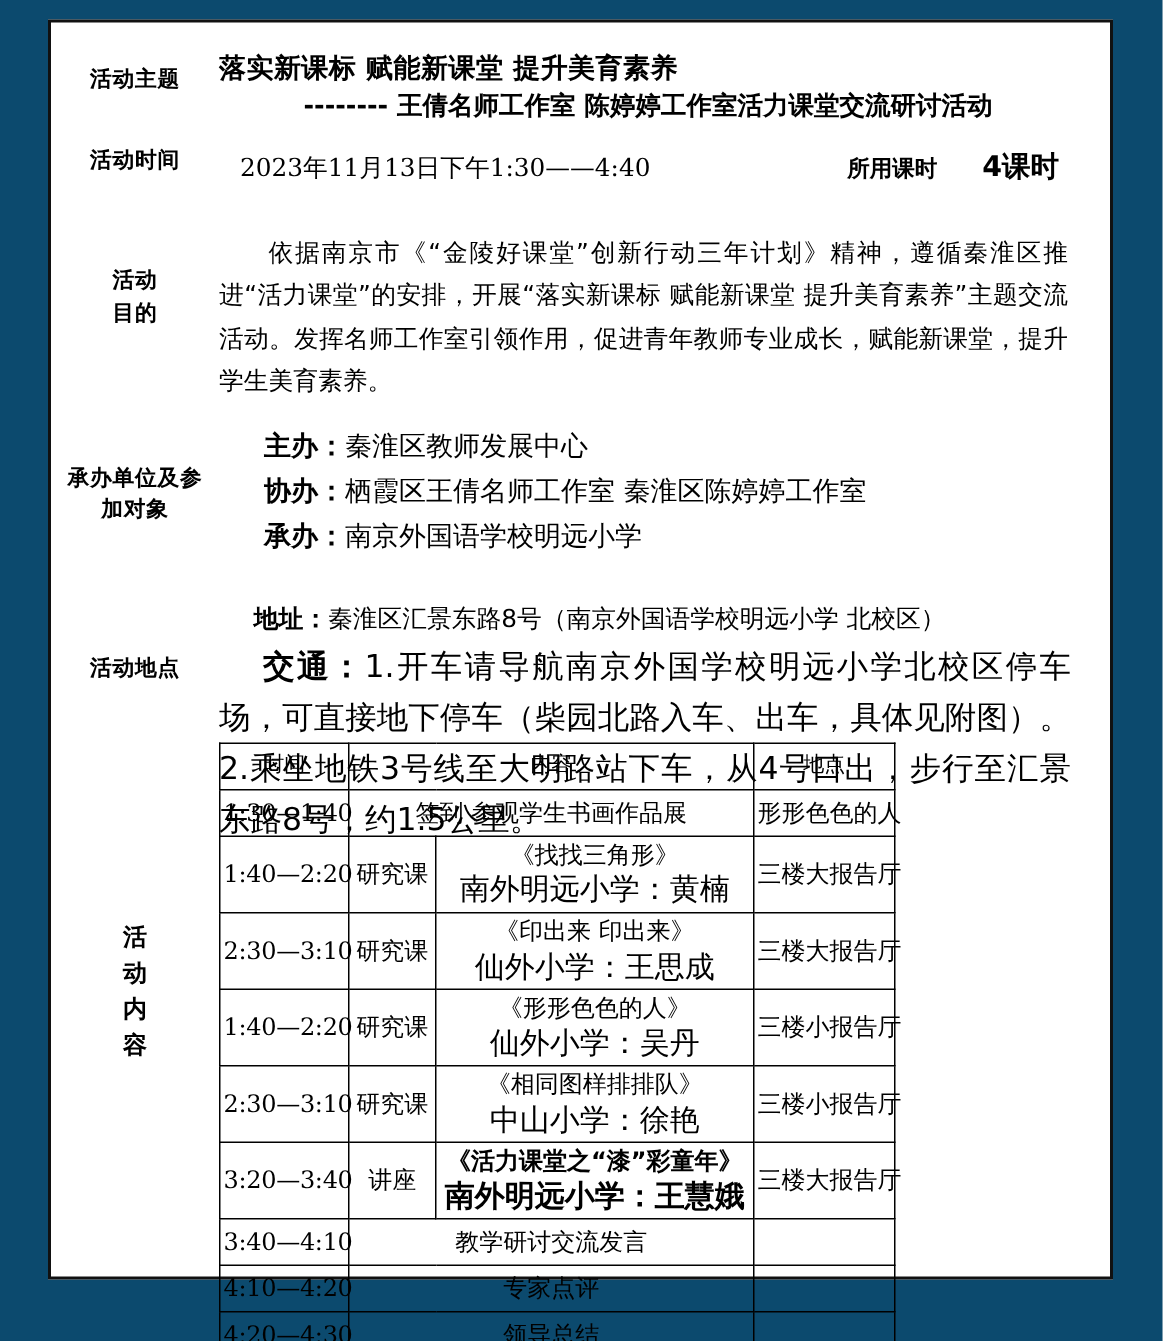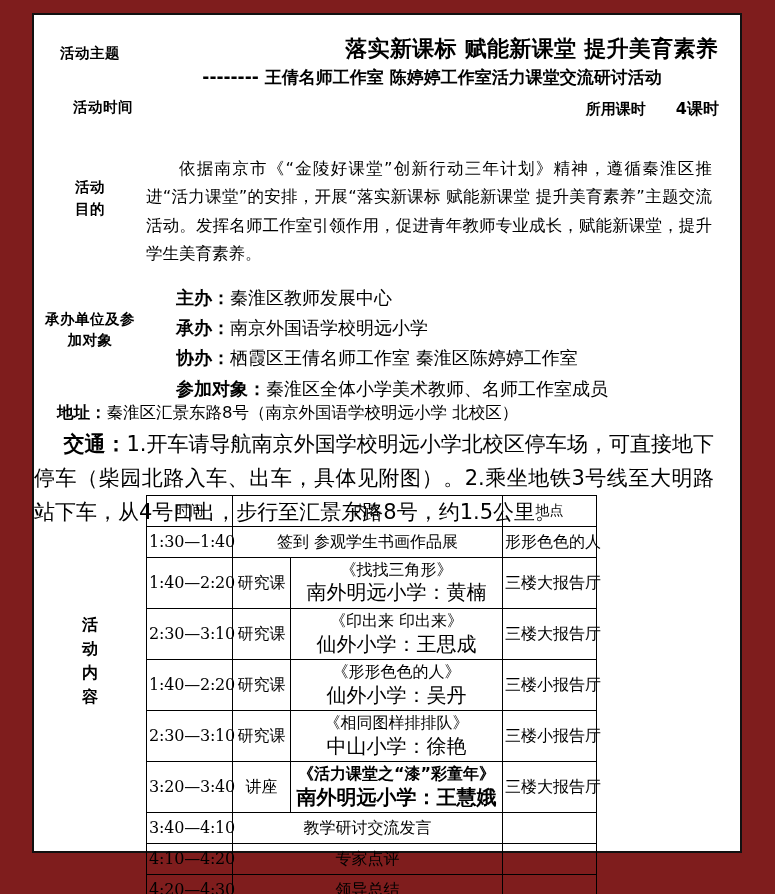--- a/index.html
+++ b/index.html
@@ -14,21 +14,21 @@
     font-family: "DejaVu Sans", "Liberation Sans", sans-serif;
     color: #000;
     overflow: hidden;
   }
   .page {
     position: absolute;
     left: 0;
     top: 0;
     width: 775px;
     height: 894px;
-    background: #7f1d1d;
+    background: #0c4a6e;
   }
   
   .frame {
     position: absolute;
     left: 32px;
     top: 13px;
     width: 710px;
     height: 840px;
     border: 2px solid #111;
     box-sizing: border-box;
@@ -58,56 +58,56 @@
   .rbody {
     flex: 1 1 auto;
     font-size: 16px;
     line-height: 1.5;
   }
 
   
   #row-title { left: 0; top: 18px; width: 100%; }
   #row-title .rlabel { padding-top: 10px; }
   .title-main {
-    text-align: right;
-    font-size: 22px;
+    text-align: left;
+    font-size: 18px;
     font-weight: bold;
     line-height: 1.45;
     letter-spacing: .3px;
     padding-right: 22px;
   }
   .title-sub {
     text-align: center;
     font-size: 17px;
     font-weight: bold;
     line-height: 1.45;
     padding-right: 22px;
   }
 
   
-  #row-time { left: 13px; top: 82px; width: 100%; }
+  #row-time { left: 0; top: 82px; width: 100%; }
   .time-line {
     display: flex;
     align-items: baseline;
     width: 100%;
   }
   .time-val {
     font-family: "DejaVu Serif", "Liberation Serif", serif;
     font-size: 16.5px;
     white-space: nowrap;
     padding-left: 14px;
   }
   .time-spacer { flex: 1 1 auto; }
   .time-k {
     font-weight: bold;
     font-size: 15px;
     white-space: nowrap;
   }
   .time-v {
-    font-size: 16px;
+    font-size: 19px;
     font-weight: bold;
     white-space: nowrap;
     padding-left: 30px;
     padding-right: 34px;
   }
 
   
   #row-purpose { left: 0; top: 140px; width: 100%; }
   #row-purpose .rlabel { padding-top: 22px; line-height: 1.5; }
   .purpose-text {
@@ -210,20 +210,21 @@
         <div class="rbody">
           <div class="title-main">落实新课标 赋能新课堂 提升美育素养</div>
           <div class="title-sub">-------- 王倩名师工作室 陈婷婷工作室活力课堂交流研讨活动</div>
         </div>
       </div>
 
       <div class="row" id="row-time">
         <div class="rlabel">活动时间</div>
         <div class="rbody">
           <div class="time-line">
+            <span class="time-val">2023年11月13日下午1:30——4:40</span>
             <span class="time-spacer"></span>
             <span class="time-k">所用课时</span>
             <span class="time-v">4课时</span>
           </div>
         </div>
       </div>
 
       <div class="row" id="row-purpose">
         <div class="rlabel">
           <span>活动</span><br>
@@ -238,33 +239,31 @@
         <div class="rlabel">
           <span>承办单位及参</span><br>
           <span>加对象</span>
         </div>
         <div class="rbody">
           <div class="org-list">
             <div class="org-line">
               <span>主办：</span><span class="ov">秦淮区教师发展中心</span>
             </div>
             <div class="org-line">
+              <span>协办：</span><span class="ov">栖霞区王倩名师工作室 秦淮区陈婷婷工作室</span>
+            </div>
+            <div class="org-line">
               <span>承办：</span><span class="ov">南京外国语学校明远小学</span>
             </div>
-            <div class="org-line">
-              <span>协办：</span><span class="ov">栖霞区王倩名师工作室 秦淮区陈婷婷工作室</span>
-            </div>
-            <div class="org-line">
-              <span>参加对象：</span><span class="ov">秦淮区全体小学美术教师、名师工作室成员</span>
-            </div>
           </div>
         </div>
       </div>
 
       <div class="row" id="row-venue">
+        <div class="rlabel">活动地点</div>
         <div class="rbody">
           <div class="venue-body">
             <div class="venue-line1">
               <span class="vk">地址：</span><span>秦淮区汇景东路8号（南京外国语学校明远小学 北校区）</span>
             </div>
             <div class="venue-line2">
               <span class="vk">交通：</span><span>1.开车请导航南京外国学校明远小学北校区停车场，可直接地下停车（柴园北路入车、出车，具体见附图）。2.乘坐地铁3号线至大明路站下车，从4号口出，步行至汇景东路8号，约1.5公里。</span>
             </div>
           </div>
         </div>

